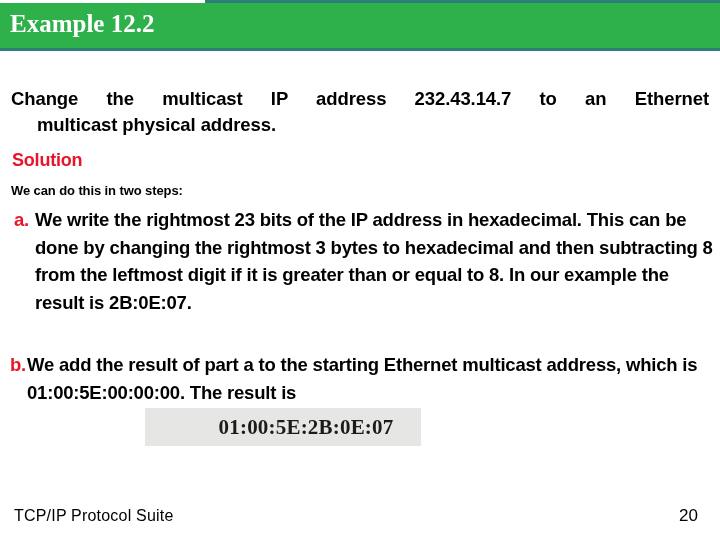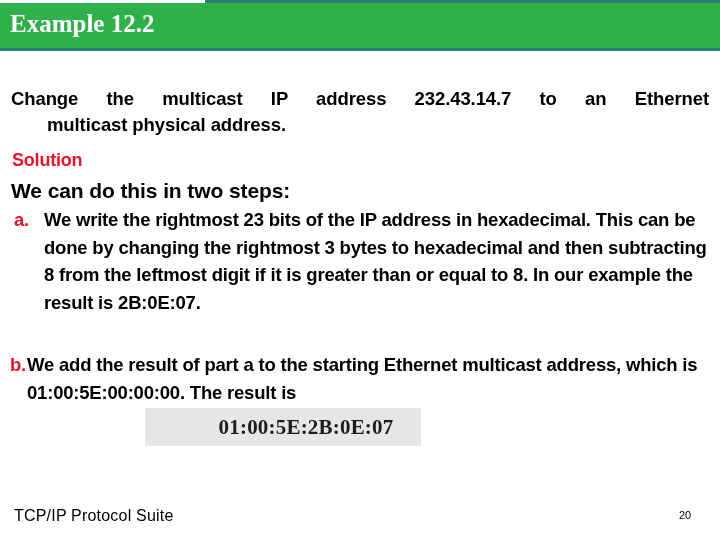--- a/index.html
+++ b/index.html
@@ -84,39 +84,39 @@
   }
   .intro .l1 {
     display: block;
     text-align: justify;
     text-align-last: justify;
     white-space: normal;
     margin-top: 24px;
   }
   .intro .l2 {
     display: block;
-    margin-left: 36px;
+    margin-left: 26px;
   }
 
   .solution-head {
     position: absolute;
     left: 12px;
     top: 148px;
     font-size: 18px;
     line-height: 24px;
     font-weight: bold;
     color: #e8142a;
     letter-spacing: -0.2px;
   }
 
   .steps-intro {
     position: absolute;
     left: 11px;
     top: 178px;
-    font-size: 21px;
+    font-size: 13px;
     line-height: 26px;
     font-weight: bold;
     color: #000000;
     letter-spacing: -0.1px;
   }
 
   .item {
     position: absolute;
     font-size: 18.5px;
     line-height: 27.5px;
@@ -137,21 +137,21 @@
   .marker {
     color: #e8142a;
     font-weight: bold;
     display: inline-block;
   }
   .item-a .marker { width: 30px; }
   .item-b .marker { width: 23px; }
 
   .item-a .body-text {
     display: block;
-    margin-left: 30px;
+    margin-left: 21px;
     margin-top: -27.5px;
   }
   .item-b .body-text {
     display: block;
     margin-left: 17px;
     margin-top: -27.5px;
   }
 
   
   .result-box {
@@ -183,21 +183,21 @@
     font-size: 16px;
     line-height: 13px;
     color: #000000;
     letter-spacing: 0.2px;
     white-space: nowrap;
   }
   .footer-right {
     position: absolute;
     left: 679px;
     top: 509px;
-    font-size: 11px;
+    font-size: 17px;
     line-height: 13px;
     color: #000000;
     white-space: nowrap;
   }
 </style>
 </head>
 <body>
 
 <div class="slide">
 

